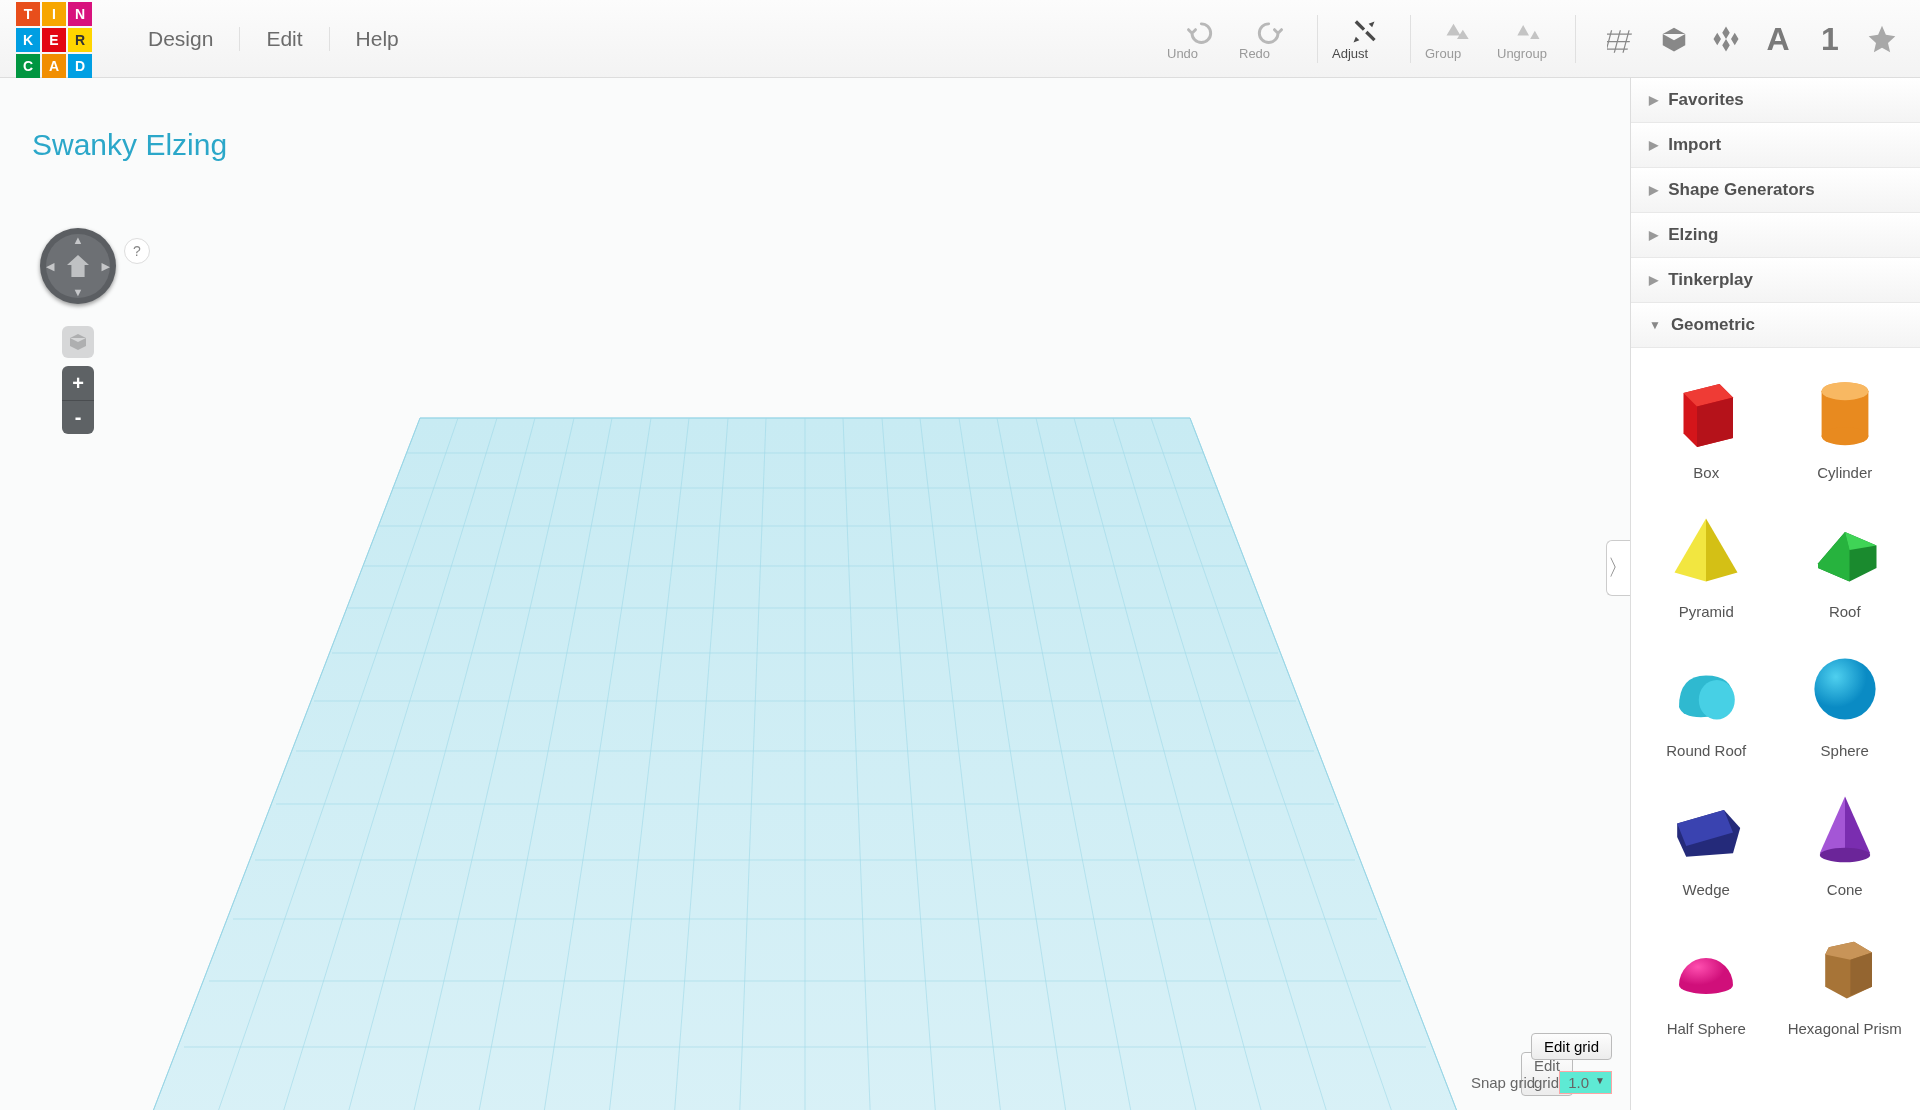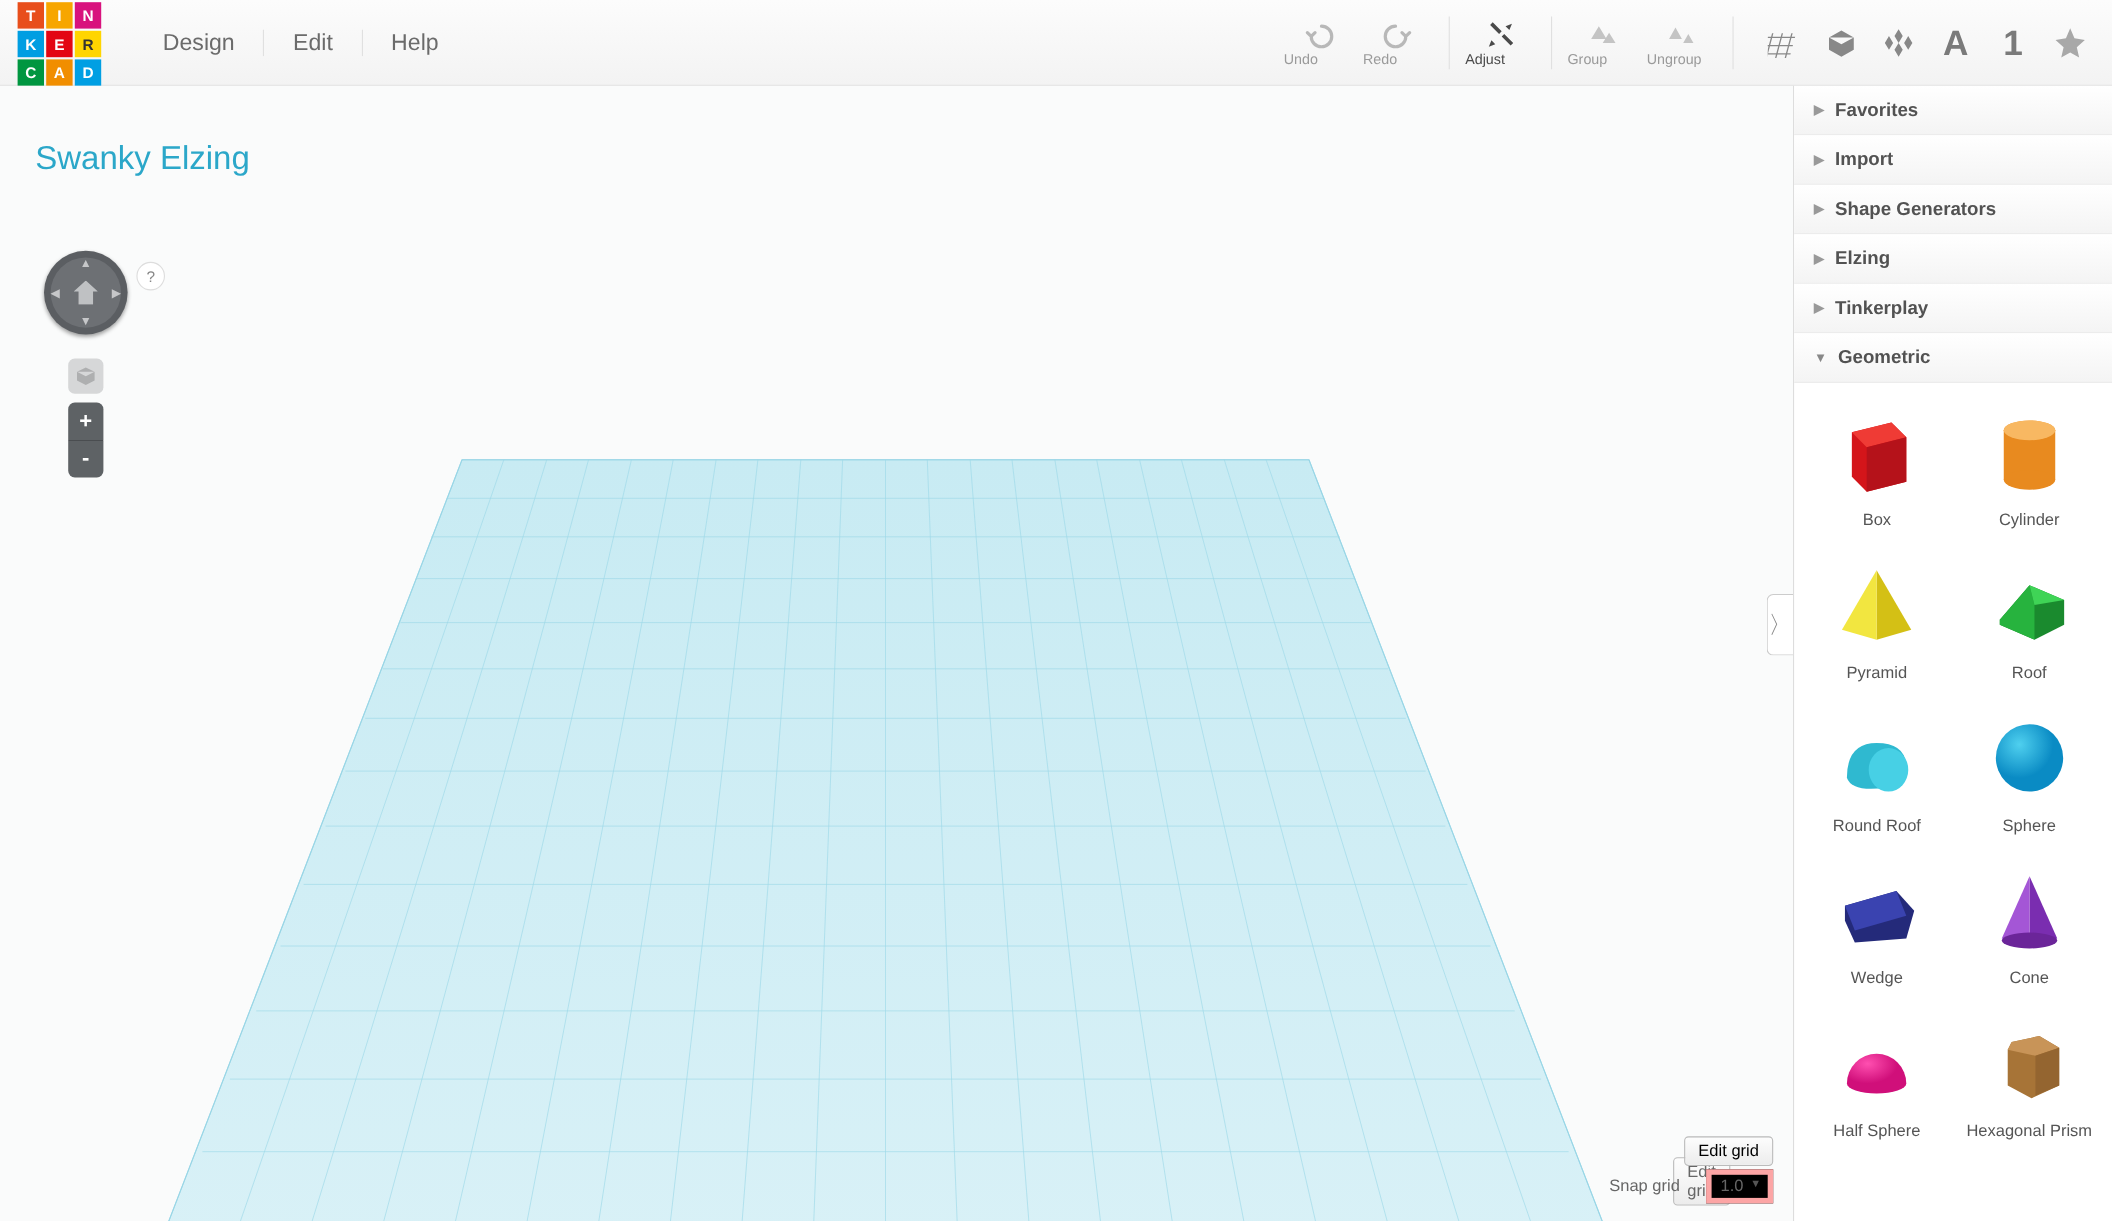--- a/index.html
+++ b/index.html
@@ -44,21 +44,21 @@
 .ctrl.zoom.minus{border-top:1px solid #4a4d50;margin-top:-8px;border-radius:0 0 6px 6px}
 .ctrl.zoom.plus{border-radius:6px 6px 0 0}
 
 
 .gridplane{position:absolute;left:130px;top:320px;width:1350px;height:770px}
 .gridplane svg{width:100%;height:100%}
 .wp-label{position:absolute;left:178px;bottom:22px;font-size:42px;font-weight:700;font-style:italic;color:#8fcfe6dd;letter-spacing:1px}
 
 .bottom-strip{position:absolute;right:0;bottom:14px;display:flex;align-items:center;gap:10px;padding-right:18px;font-size:15px;color:#666}
 .editgrid{background:linear-gradient(#fdfdfd,#ececec);border:1px solid #bbb;border-radius:4px;padding:4px 12px;font-size:15px;cursor:pointer}
-.snapsel{border:5px solid #fca5a5;background:#000000;padding:2px 22px 2px 8px;font-size:15px;position:relative;cursor:pointer}
+.snapsel{border:1px solid #fca5a5;background:#5eead4;padding:2px 22px 2px 8px;font-size:15px;position:relative;cursor:pointer}
 .snapsel::after{content:"▼";position:absolute;right:6px;top:3px;font-size:10px;color:#555}
 
 
 .rpanel{position:absolute;right:0;top:78px;width:290px;bottom:0;background:#fff;border-left:1px solid #ddd;overflow-y:auto}
 .acc-item{border-bottom:1px solid #e8e8e8;padding:12px 18px;font-size:17px;font-weight:700;color:#525252;display:flex;align-items:center;gap:10px;cursor:pointer;background:linear-gradient(#ffffff,#f4f4f4)}
 .acc-item .tri{font-size:12px;color:#999}
 .acc-item.open .tri{color:#888}
 
 .shape-grid{display:grid;grid-template-columns:1fr 1fr;gap:24px 8px;padding:18px 10px}
 .shape{display:flex;flex-direction:column;align-items:center;gap:8px;cursor:pointer}

